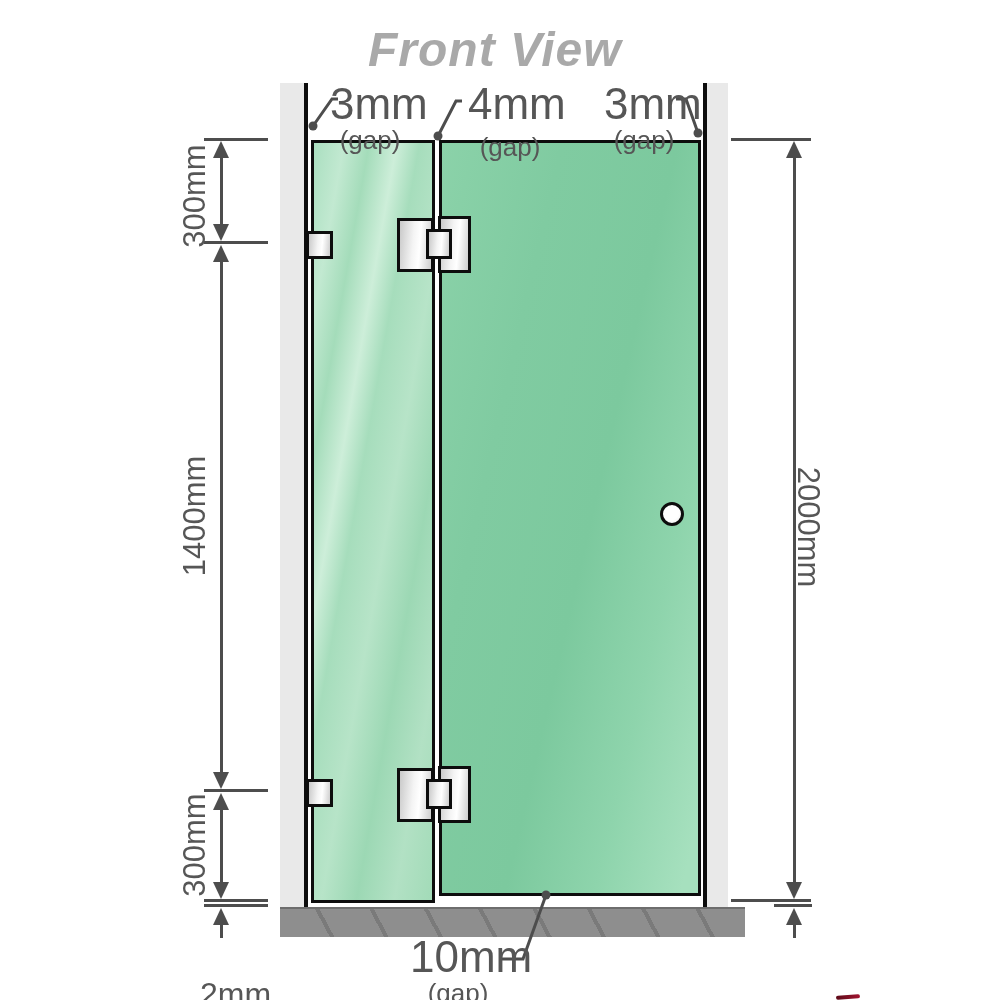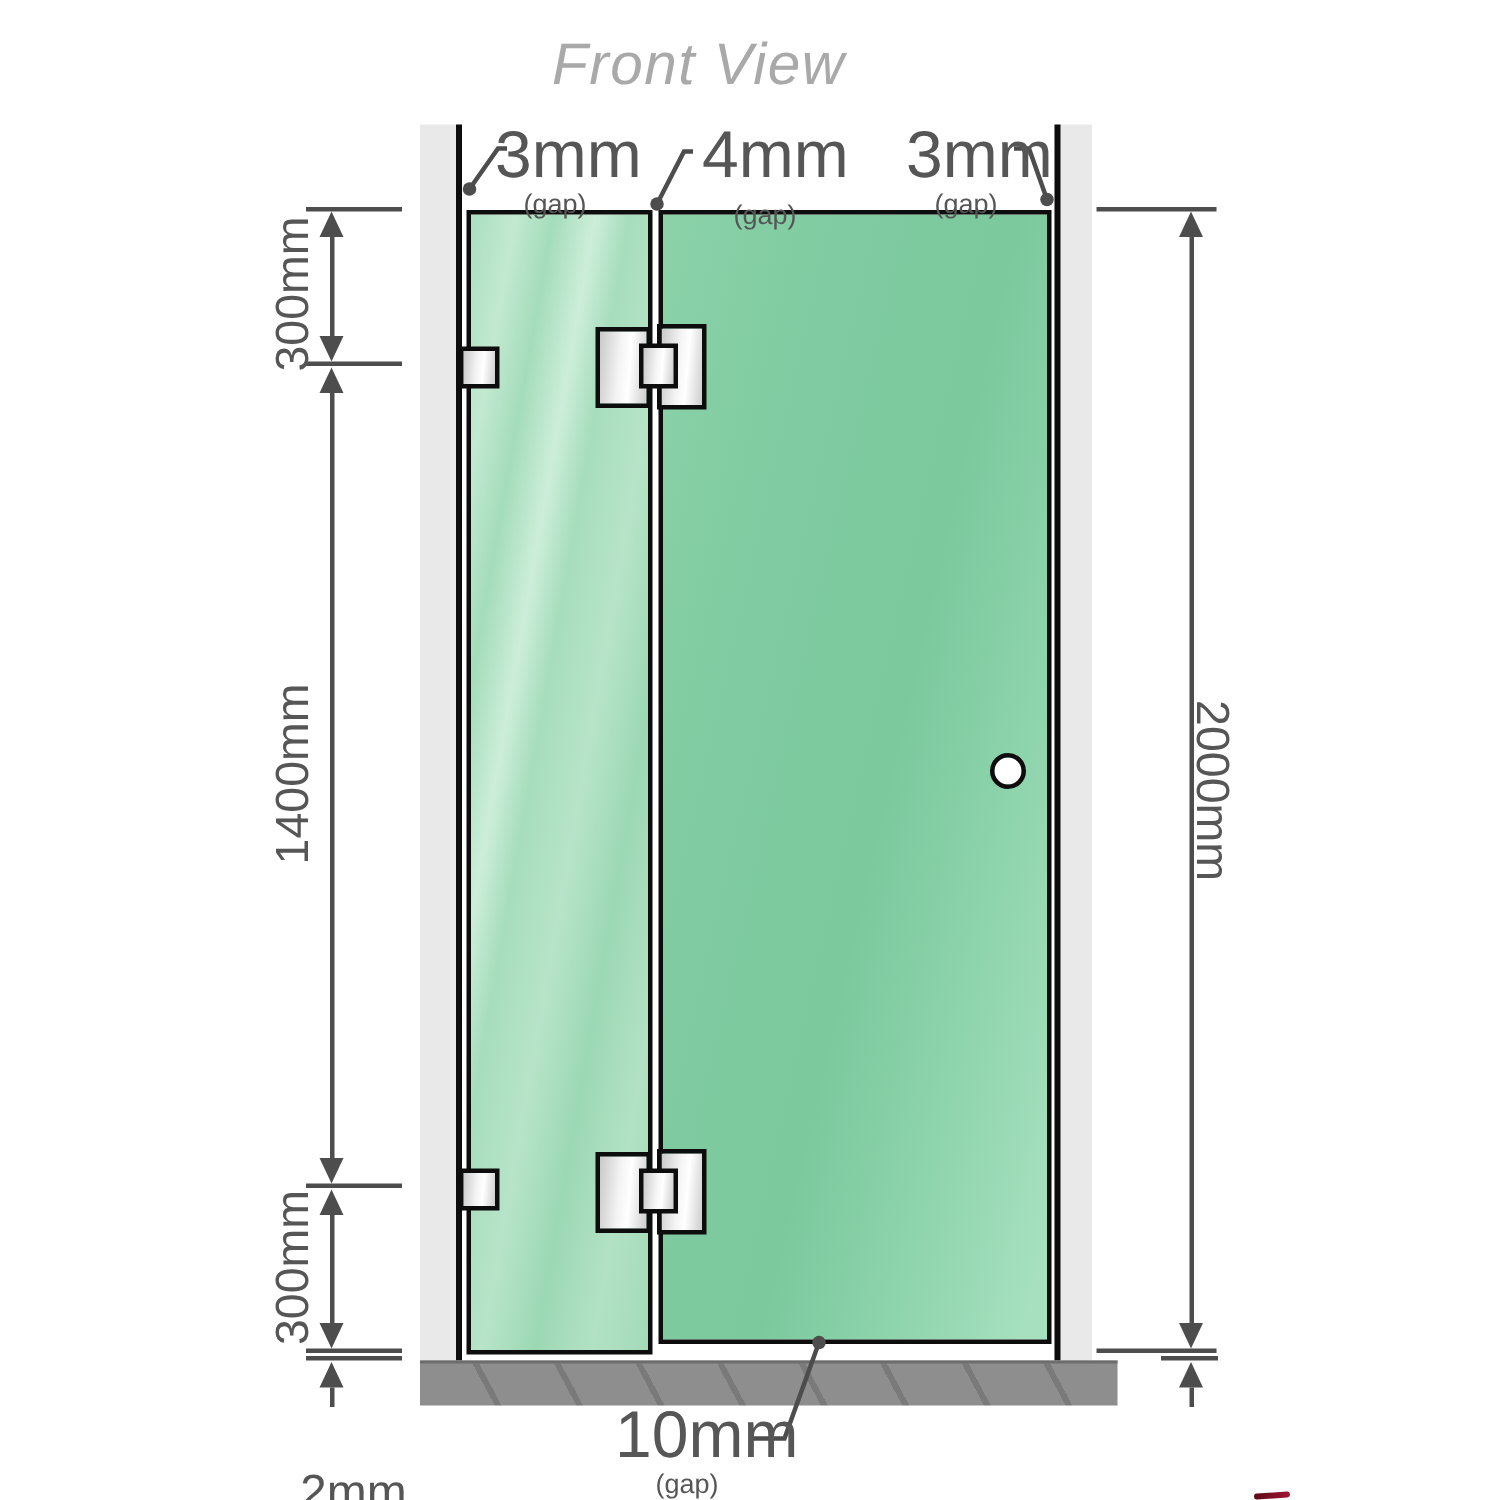--- a/index.html
+++ b/index.html
@@ -4,21 +4,21 @@
 <style>
   :root{
     --glass-fixed:#a9dec0; --glass-door:#7fcba1; --wall:#e9e9e9; --floor:#8e8e8e;
     --line:#4d4d4d; --text:#565656; --title:#a9a9a9; --outline:#0d0d0d;
   }
   html,body{margin:0;padding:0;background:#fff;}
   #stage{position:relative;width:1000px;height:1000px;background:#fff;overflow:hidden;
          font-family:"Liberation Sans", sans-serif;}
   .abs{position:absolute;box-sizing:border-box;}
 
-  .title{font-size:39px;font-weight:normal;font-style:italic;color:var(--title);
+  .title{font-size:48px;font-weight:bold;font-style:italic;color:var(--title);
          letter-spacing:1px;white-space:nowrap;}
 
   .wall{background:var(--wall);}
   .wall.left{border-right:4px solid var(--outline);}
   .wall.right{border-left:4px solid var(--outline);}
 
   .glass{border:3px solid var(--outline);}
   .glass.fixed{background:linear-gradient(100deg,#aadfc0 0%,#c2e9d1 12%,#a4dcba 22%,
       #cdeed9 33%,#a6ddbc 42%,#b7e4c8 56%,#9cd8b4 70%,#b2e1c4 85%,#a2dbb8 100%);}
   .glass.door{background:linear-gradient(103deg,#8bd2a9 0%,#80cba1 28%,#7cc99e 55%,
@@ -40,21 +40,21 @@
   .arr{width:0;height:0;border-left:8px solid transparent;border-right:8px solid transparent;}
   .arr.up{border-bottom:17px solid var(--line);}
   .arr.down{border-top:17px solid var(--line);}
 
   .vlabel{white-space:nowrap;font-size:31px;color:var(--text);
           transform:translate(-50%,-50%) rotate(-90deg);}
   .vlabel.cw{transform:translate(-50%,-50%) rotate(90deg);}
 
   .gap-label{text-align:center;color:var(--text);line-height:1.05;}
   .gap-label .val{font-size:44px;}
-  .gap-label .sfx{font-size:18px;}
+  .gap-label .sfx{font-size:26px;}
 
   .hlabel{font-size:32px;color:var(--text);text-align:left;margin-top:40px;}
 
   svg.leaders{position:absolute;left:0;top:0;width:1000px;height:1000px;pointer-events:none;}
   svg.leaders path{fill:none;stroke:var(--line);stroke-width:3;}
   svg.leaders circle{fill:var(--line);stroke:none;}
 
   .red-mark{background:linear-gradient(90deg,#5c0a18,#a21530);border-radius:2px;
             transform:rotate(-4deg);}
 </style>

